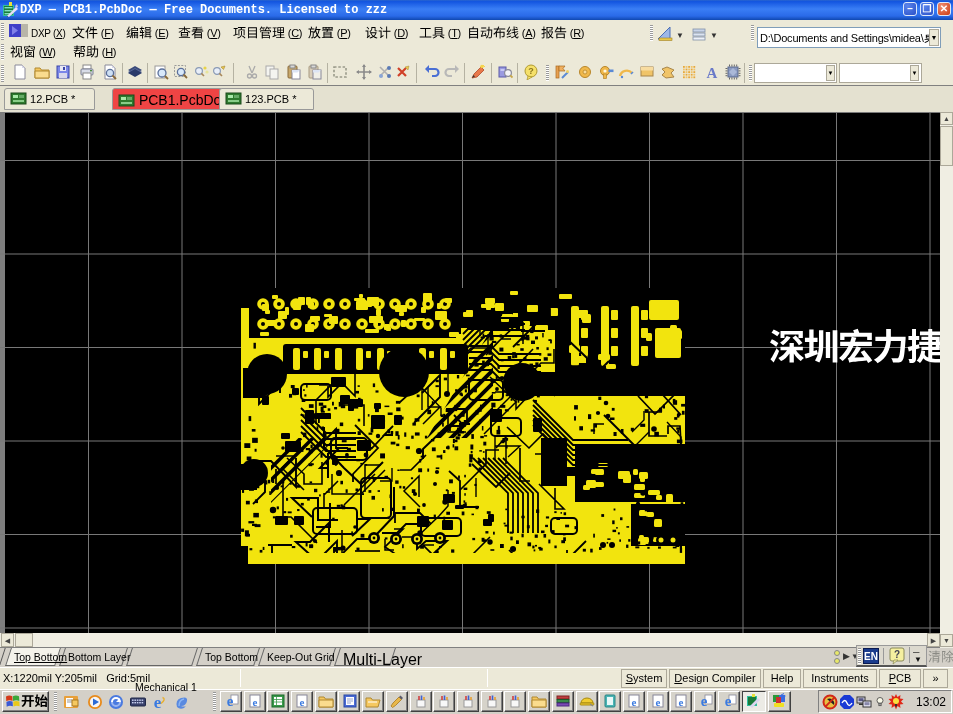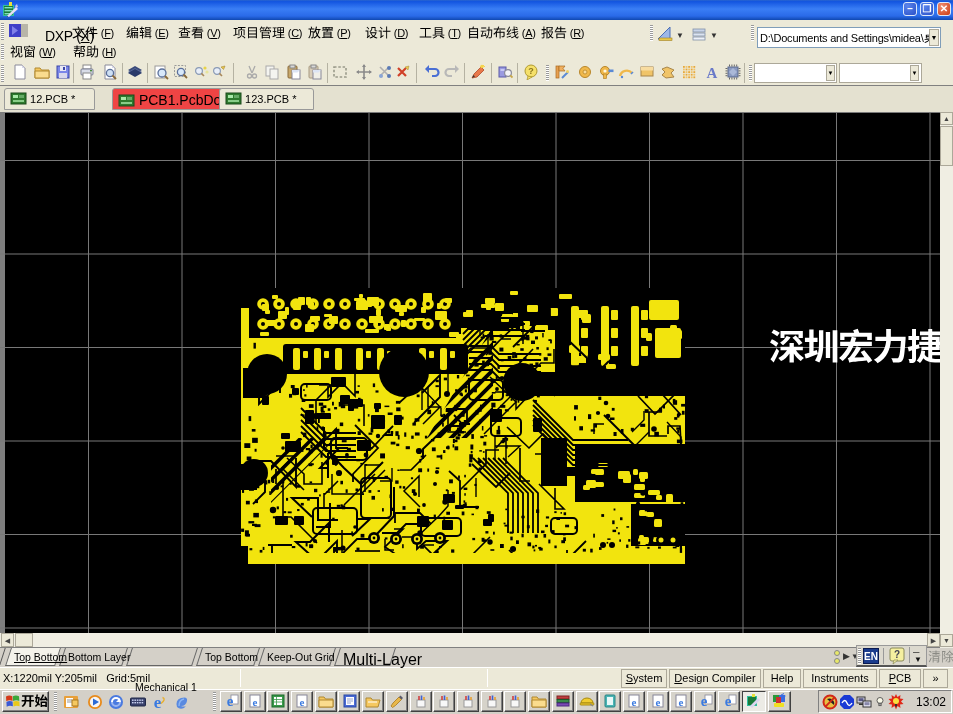--- a/index.html
+++ b/index.html
@@ -13,32 +13,33 @@
 <rect x="0" y="3" width="11" height="11" fill="#2fbf9f"></rect>
       <rect x="1" y="4" width="9" height="9" fill="#1a7a3a"></rect>
 <rect x="1.5" y="5" width="8" height="1.4" fill="#7fe0c0"></rect>
       <rect x="1.5" y="8" width="8" height="1.4" fill="#7fe0c0"></rect>
       <rect x="1.5" y="11" width="8" height="1.4" fill="#7fe0c0"></rect>
 <rect x="6" y="0" width="3" height="4" fill="#e8e13a"></rect>
 <polygon points="4,14 13,5 15,7 6,15" fill="#e6e0f8"></polygon>
       <polygon points="12,4 14,2 15,5 13,6" fill="#c8c2e8"></polygon>
 <polygon points="4,14 5,15 4,15" fill="#333"></polygon>
     </svg>
+    <div class="abs" style="left:20px;top:3px;font-family:'Liberation Mono',monospace;font-weight:bold;font-size:12px;color:#fff;letter-spacing:0px">DXP — PCB1.PcbDoc — Free Documents. Licensed to zzz</div>
     <div class="abs" style="left:903px;top:2px;width:14px;height:14px;border-radius:3px;border:1px solid #dce8fa;background:radial-gradient(circle at 30% 25%,#5a85ec,#2a50c8);color:#fff;font-size:10px;font-weight:bold;text-align:center;line-height:12px">–</div>
     <div class="abs" style="left:920px;top:2px;width:14px;height:14px;border-radius:3px;border:1px solid #dce8fa;background:radial-gradient(circle at 30% 25%,#5a85ec,#2a50c8);color:#fff;font-size:10px;font-weight:bold;text-align:center;line-height:12px">❐</div>
     <div class="abs" style="left:937px;top:2px;width:14px;height:14px;border-radius:3px;border:1px solid #dce8fa;background:radial-gradient(circle at 30% 25%,#f09072,#cc3b12);color:#fff;font-size:10px;font-weight:bold;text-align:center;line-height:12px">✕</div>
     <div class="abs" style="left:0;top:20px;width:953px;height:42px;background:#ece9d8"></div>
     <div class="grip" style="left:1px;top:23px;height:17px"></div>
     <div class="grip" style="left:1px;top:44px;height:16px"></div>
     <svg class="abs" style="left:9px;top:24px" width="20" height="14" viewBox="0 0 20 14">
 <rect x="6" y="0" width="13" height="13" fill="#b8b5a8"></rect>
       <rect x="0" y="0" width="12" height="13" fill="#4040c8"></rect>
 <polygon points="3,2 9,6.5 3,11" fill="#8080e8"></polygon>
     </svg>
-    <div class="abs" style="left:45px;top:27px;font-size:14px;letter-spacing:-0.3px;color:#000;white-space:nowrap"><span style="position:relative;top:1.2px">DXP (<u>X</u>)</span></div>
+    <div class="abs" style="left:31px;top:27px;font-size:10px;letter-spacing:-0.3px;color:#000;white-space:nowrap"><span style="position:relative;top:1.2px">DXP (<u>X</u>)</span></div>
     <div class="abs" style="left:72px;top:26px;font-size:11px;letter-spacing:-0.3px;color:#000;white-space:nowrap"><svg style="vertical-align:top;position:relative;top:-0.5px;left:0px" width="26" height="13" viewBox="0 0 200 100" fill="#000">
         <path transform="translate(0 0)" d="M42 6C45 11 48 17 50 21L58 19C57 15 53 8 50 3ZM5 22V29H21C26 44 34 57 45 68C34 77 20 84 4 89C5 90 8 94 8 96C25 90 39 83 50 73C62 83 75 91 92 95C93 93 95 90 97 88C81 84 67 77 56 68C66 58 74 45 80 29H95V22ZM50 63C41 53 34 42 28 29H71C66 42 59 54 50 63Z"></path>
         <path transform="translate(100 0)" d="M32 54V61H60V96H68V61H95V54H68V32H91V24H68V5H60V24H47C48 20 49 15 50 10L43 9C41 22 37 35 31 43C33 44 36 46 37 47C40 43 42 38 45 32H60V54ZM27 4C21 20 13 34 3 44C4 46 7 50 8 52C11 48 14 44 17 40V96H24V28C28 21 31 14 34 6Z"></path>
       </svg><span style="position:relative;top:1.2px">&nbsp;(<u>F</u>)</span></div>
     <div class="abs" style="left:126px;top:26px;font-size:11px;letter-spacing:-0.3px;color:#000;white-space:nowrap"><svg style="vertical-align:top;position:relative;top:-0.5px;left:0px" width="26" height="13" viewBox="0 0 200 100" fill="#000">
         <path transform="translate(0 0)" d="M4 83 6 90C14 86 24 82 35 78L33 72C22 76 11 80 4 83ZM6 46C8 45 10 44 20 43C17 49 13 54 12 56C9 60 7 63 4 63C5 65 6 68 7 70C9 69 12 68 34 62C34 61 33 58 33 56L17 60C24 51 31 39 36 28L30 25C29 29 26 33 24 36L13 38C19 29 25 17 29 6L22 4C18 16 11 29 9 33C7 36 6 38 4 39C5 41 6 44 6 46ZM62 53V68H54V53ZM68 53H75V68H68ZM48 47V95H54V74H62V93H68V74H75V93H80V74H87V89C87 89 87 90 86 90C85 90 84 90 81 90C82 91 83 94 83 95C87 95 89 95 91 94C93 93 93 92 93 89V47L87 47ZM80 53H87V68H80ZM60 5C62 8 64 12 65 15H41V36C41 52 40 74 31 90C33 91 36 93 37 94C46 78 48 54 48 38H92V15H73C72 12 70 7 68 3ZM48 21H85V32H48Z"></path>
         <path transform="translate(100 0)" d="M55 13H82V23H55ZM48 7V29H89V7ZM8 55C9 54 12 53 15 53H24V68L4 71L6 79L24 75V96H31V73L43 71L42 65L31 67V53H40V47H31V31H24V47H15C18 40 20 32 23 23H41V16H25C26 12 26 9 27 6L20 4C19 8 18 12 17 16H5V23H16C14 31 12 38 10 40C9 44 8 48 6 48C7 50 8 53 8 55ZM82 41V49H56V41ZM40 80 41 87 82 84V96H88V83L96 83L96 76L88 77V41H95V34H42V41H49V80ZM82 55V64H56V55ZM82 70V78L56 79V70Z"></path>
       </svg><span style="position:relative;top:1.2px">&nbsp;(<u>E</u>)</span></div>
     <div class="abs" style="left:178px;top:26px;font-size:11px;letter-spacing:-0.3px;color:#000;white-space:nowrap"><svg style="vertical-align:top;position:relative;top:-0.5px;left:0px" width="26" height="13" viewBox="0 0 200 100" fill="#000">
         <path transform="translate(0 0)" d="M30 66H70V75H30ZM30 53H70V61H30ZM22 47V80H78V47ZM7 86V93H93V86ZM46 4V17H6V23H38C29 33 16 41 4 46C5 47 7 50 8 52C22 46 37 36 46 24V44H53V24C63 35 78 46 91 51C92 49 95 46 96 45C84 41 70 32 62 23H94V17H53V4Z"></path>

